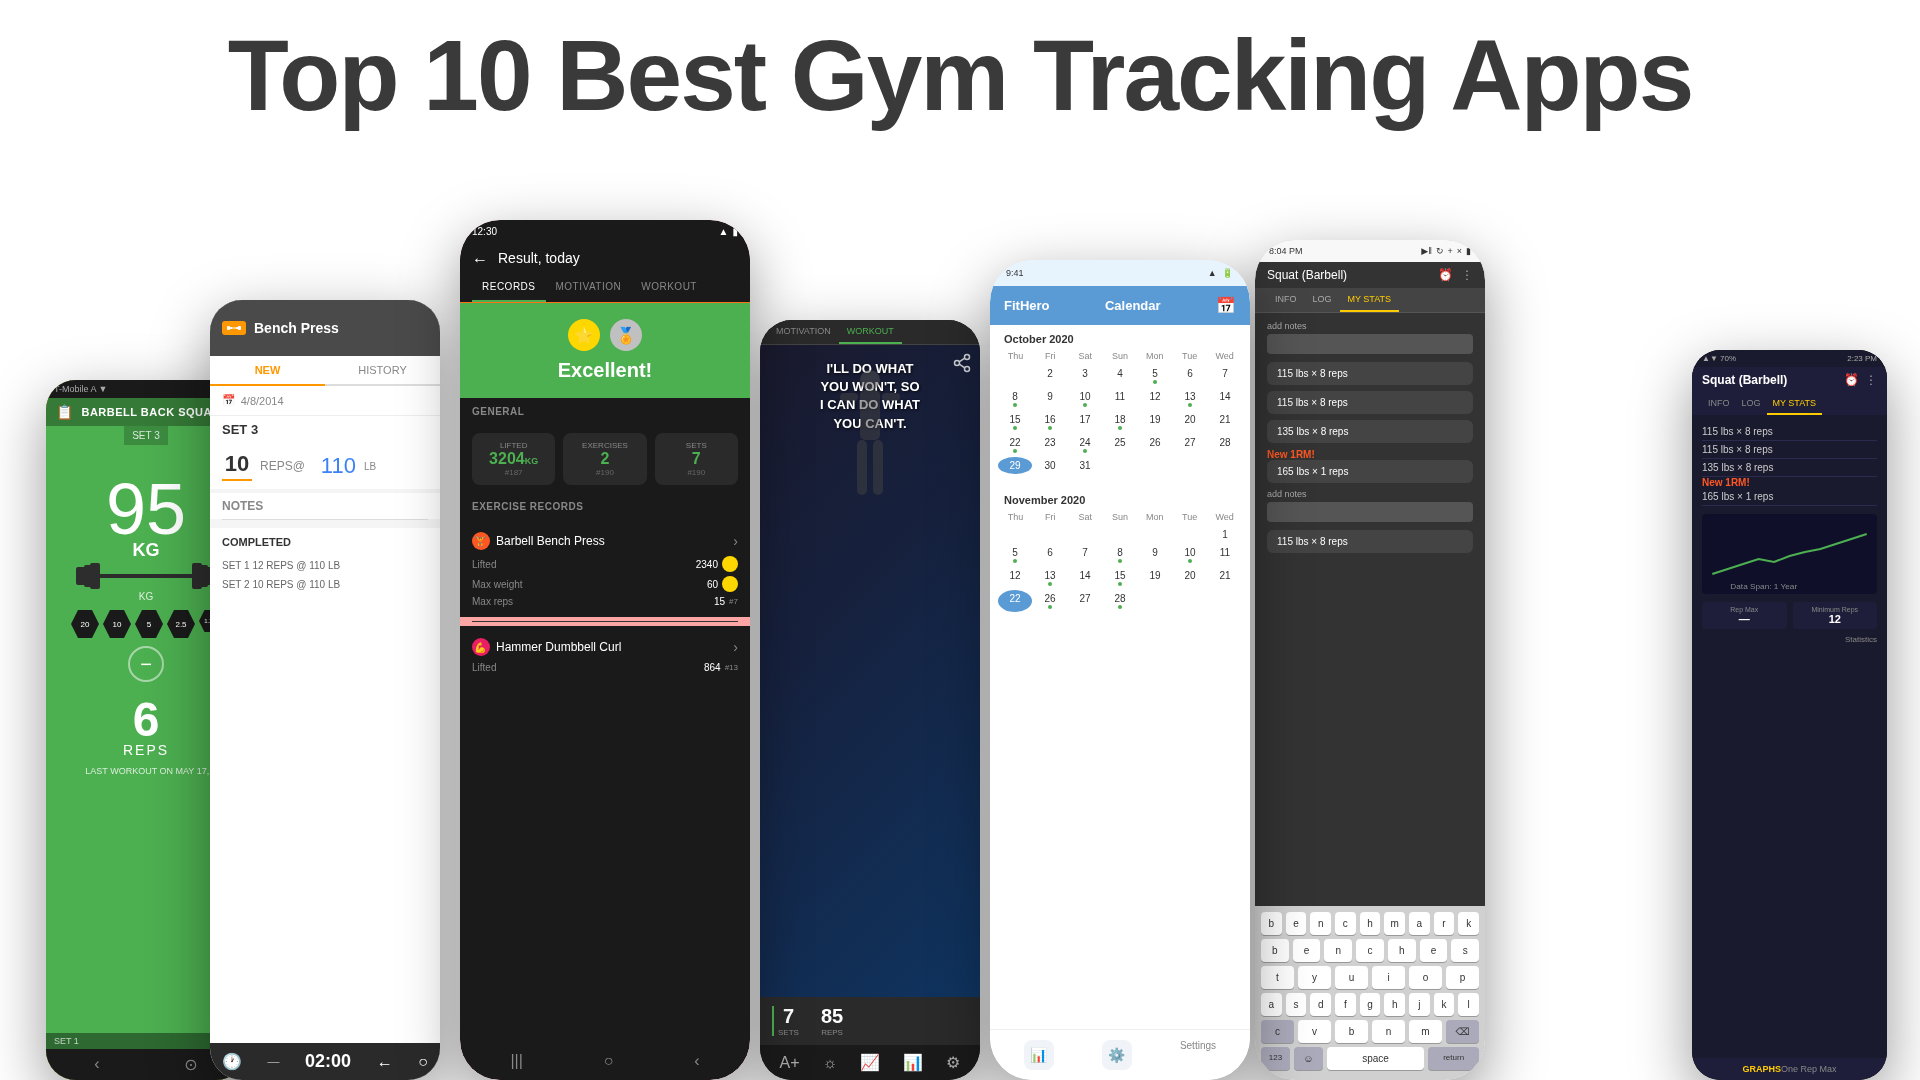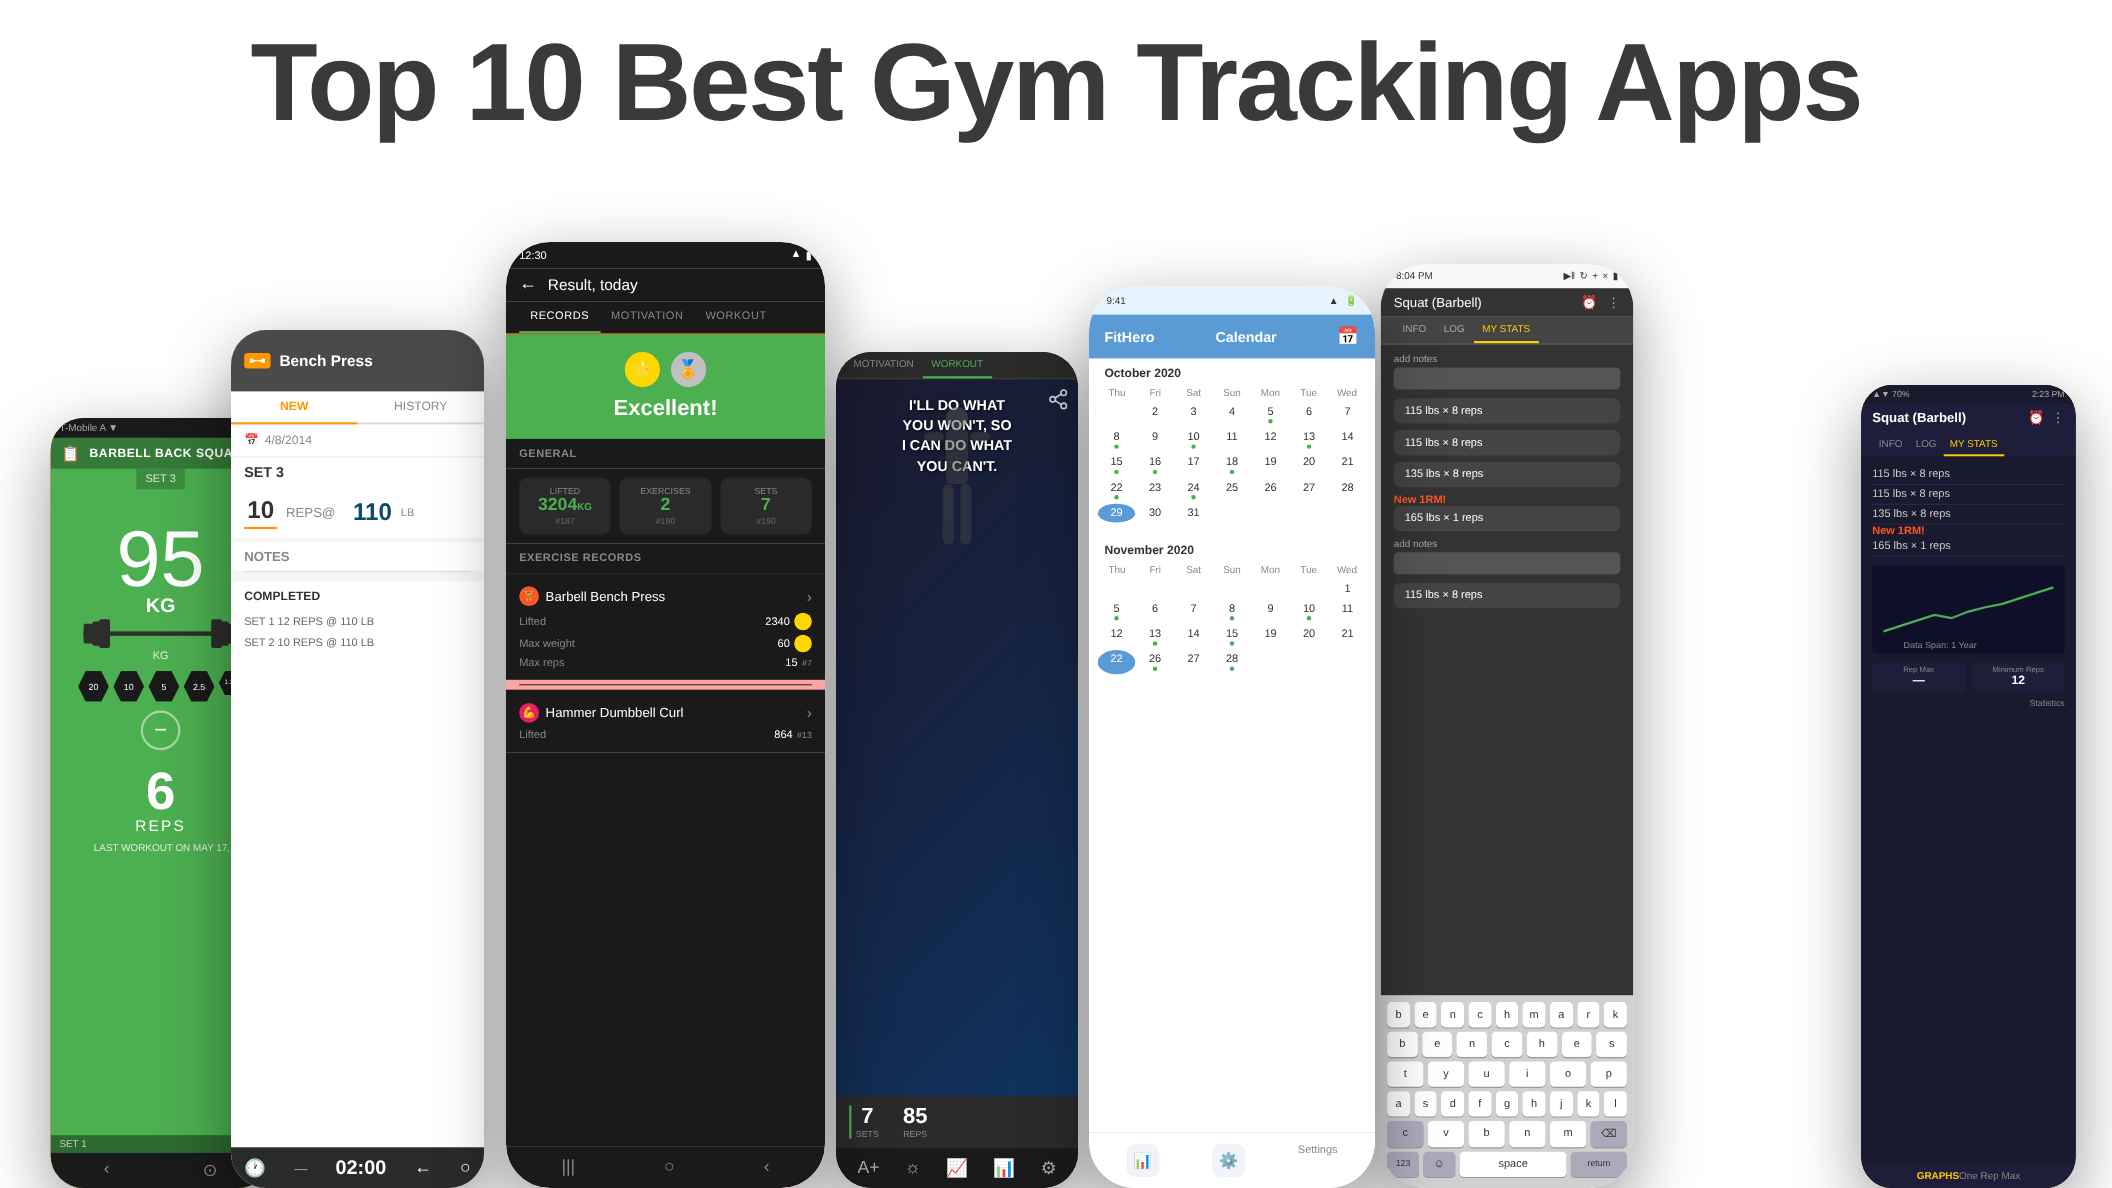--- a/index.html
+++ b/index.html
@@ -274,22 +274,22 @@
     .phone2-reps-label {
       font-size: 12px;
       color: #888;
     }
     .phone2-at {
       font-size: 12px;
       color: #888;
     }
     .phone2-weight-val {
       font-size: 22px;
-      font-weight: bold;
-      color: #0c4a6e;
+      font-weight: normal;
+      color: #3b82f6;
     }
     .phone2-notes {
       padding: 6px 12px;
       font-size: 12px;
       font-weight: bold;
       color: #888;
       background: white;
       margin-top: 4px;
     }
     .phone2-notes-line {

